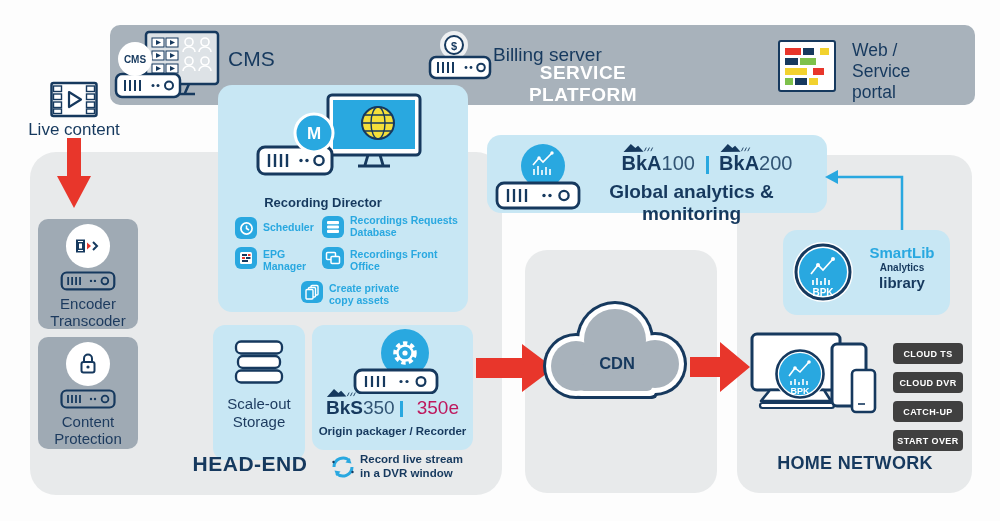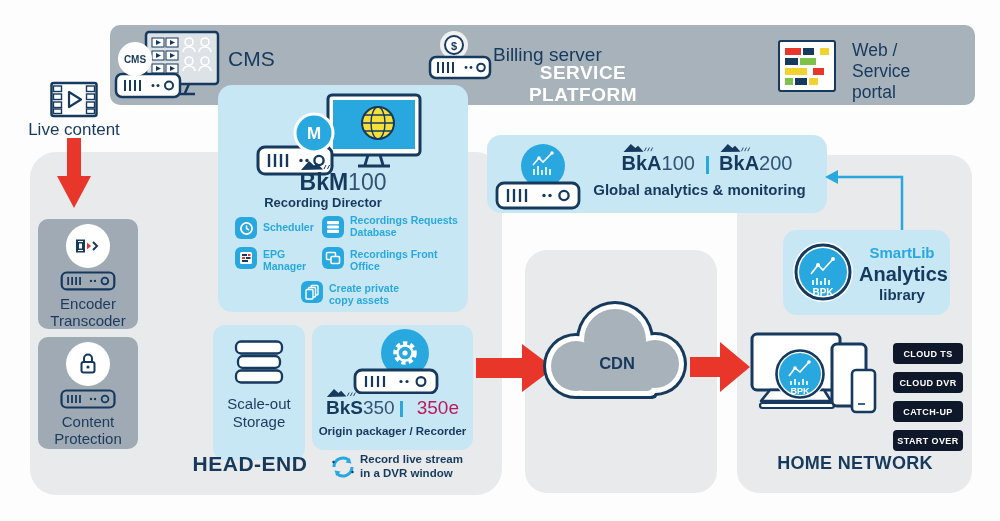--- a/index.html
+++ b/index.html
@@ -17,21 +17,21 @@
   .ctr{text-align:center;}
   .tile{position:absolute;width:22px;height:22px;border-radius:6px;background:#29a8e0;
         display:flex;align-items:center;justify-content:center;}
   .feat{position:absolute;font-size:10.5px;font-weight:bold;color:#29a8e0;line-height:1.1;}
   .logo{white-space:nowrap;position:relative;display:inline-block;}
   .lg-b{font-weight:bold;color:#16395e;}
   .lg-l{font-weight:normal;color:#315474;}
   .lg-alt{font-weight:normal;color:#be185d;margin-left:9px;}
   .lg-bar{display:inline-block;width:3px;background:#29a8e0;margin:0 5px;vertical-align:middle;}
   .mountain{position:absolute;top:-9px;left:0;}
-  .badge{position:absolute;left:893px;width:70px;height:21px;background:#0f172a;border-radius:4px;
+  .badge{position:absolute;left:893px;width:70px;height:21px;background:#404040;border-radius:4px;
          color:#fff;font-size:9px;font-weight:bold;letter-spacing:.4px;
          display:flex;align-items:center;justify-content:center;}
   svg{display:block;}
 </style>
 </head>
 <body>
 
 <div id="stage">
 
   <div class="band" style="left:110px;top:25px;width:865px;height:80px;"></div>
@@ -207,29 +207,20 @@
         <g stroke="#16395e" stroke-width="2.4">
             <path d="M41 63 v13 M47 63 v13 M53 63 v13 M59 63 v13"></path>
           </g>
         <circle cx="73" cy="69.5" r="1.7" fill="#16395e"></circle>
           <circle cx="79" cy="69.5" r="1.7" fill="#16395e"></circle>
         <circle cx="91" cy="69.5" r="4.6" fill="none" stroke="#16395e" stroke-width="2.4"></circle>
         <circle cx="86" cy="42" r="19" fill="#29a8e0" stroke="#fff" stroke-width="3"></circle>
         <text x="86" y="48" text-anchor="middle" font-size="17" font-weight="bold" fill="#fff">M</text>
       </svg>
     </div>
-    <div class="abs ctr" style="left:0;top:84px;width:250px;font-size:23px;">
-      <span class="logo">
-        <svg class="mountain" width="36" height="11" viewBox="0 0 36 11">
-          <polygon points="1,10 9,1 14,5.5 17,3 23,9.5" fill="#16395e"></polygon>
-          <path d="M24 9 l2-4 M27.5 9 l2-4 M31 9 l2-4" stroke="#16395e" stroke-width="1"></path>
-        </svg>
-        <span class="lg-b">BkM</span><span class="lg-l">100</span>
-      </span>
-    </div>
     <div class="abs ctr b navy" style="left:0;top:110px;width:210px;font-size:13px;">Recording Director</div>
 
     <div class="tile" style="left:17px;top:132px;">
       <svg width="15" height="15" viewBox="0 0 15 15">
         <circle cx="7.5" cy="7.5" r="5.6" fill="none" stroke="#fff" stroke-width="1.7"></circle>
         <path d="M7.5 4.5 V7.5 L10 9" stroke="#fff" stroke-width="1.5" fill="none"></path>
       </svg>
     </div>
     <div class="feat" style="left:45px;top:137px;width:60px;">Scheduler</div>
 
@@ -356,21 +347,21 @@
       </span>
       <span class="lg-bar" style="height:18px;"></span>
       <span class="logo">
         <svg class="mountain" width="34" height="10" viewBox="0 0 36 11">
           <polygon points="1,10 9,1 14,5.5 17,3 23,9.5" fill="#16395e"></polygon>
           <path d="M24 9 l2-4 M27.5 9 l2-4 M31 9 l2-4" stroke="#16395e" stroke-width="1"></path>
         </svg>
         <span class="lg-b">BkA</span><span class="lg-l">200</span>
       </span>
     </div>
-    <div class="abs ctr b navy" style="left:100px;top:46px;width:225px;font-size:15px;">Global analytics &amp; monitoring</div>
+    <div class="abs ctr b navy" style="left:92px;top:46px;width:225px;font-size:19px;">Global analytics &amp; monitoring</div>
   </div>
 
   <div class="abs" style="left:476px;top:344px;">
     <svg width="78" height="48" viewBox="0 0 78 48">
       <polygon points="0,14 46,14 46,0 78,24 46,48 46,34 0,34" fill="#e8362b"></polygon>
     </svg>
   </div>
 
   <div class="abs" style="left:542px;top:300px;">
     <svg width="150" height="108" viewBox="0 0 150 108">
@@ -423,21 +414,21 @@
           <path d="M20 34 l7-9 5 5 10-11"></path>
           <path d="M22 40 v5 M26 38 v7 M30 41 v4 M34 38 v7 M38 40 v5"></path>
         </g>
         <circle cx="27" cy="25" r="2" fill="#fff"></circle>
           <circle cx="42" cy="19" r="2" fill="#fff"></circle>
         <text x="32" y="56" text-anchor="middle" font-size="10" font-weight="bold" fill="#fff">BPK</text>
       </svg>
     </div>
     <div class="abs ctr" style="left:76px;top:14px;width:86px;line-height:1.2;">
       <span class="b cyan-t" style="display:block;font-size:15px;">SmartLib</span>
-      <span class="b navy" style="display:block;font-size:20px;">Analytics</span>
+      <span class="b navy" style="display:block;font-size:10px;">Analytics</span>
       <span class="b navy" style="display:block;font-size:15px;">library</span>
     </div>
   </div>
 
   <div class="abs" style="left:748px;top:326px;">
     <svg width="130" height="92" viewBox="0 0 130 92">
       <rect x="4" y="8" width="88" height="56" rx="5" fill="#fff" stroke="#16395e" stroke-width="3"></rect>
       <path d="M22 64 h54 l7 11 h-70 z" fill="#fff" stroke="#16395e" stroke-width="2.6" stroke-linejoin="round"></path>
       <rect x="12" y="77" width="74" height="5" rx="2.5" fill="#fff" stroke="#16395e" stroke-width="2.2"></rect>
       <rect x="84" y="18" width="34" height="62" rx="5" fill="#fff" stroke="#16395e" stroke-width="3"></rect>

